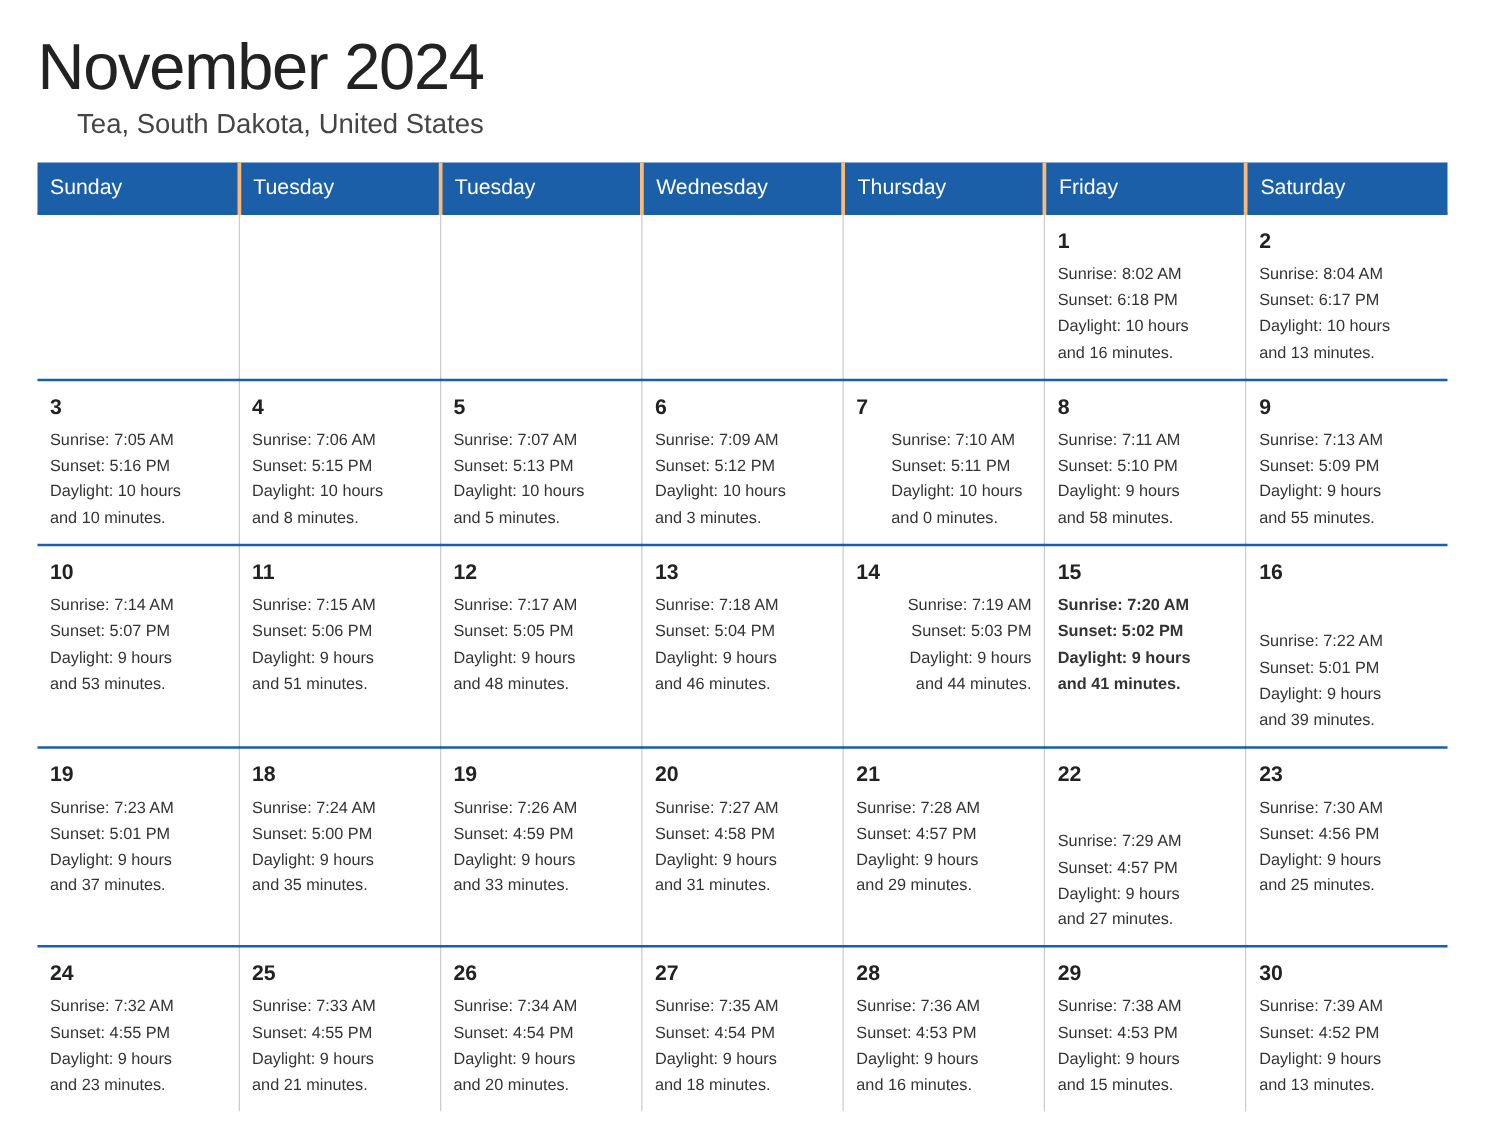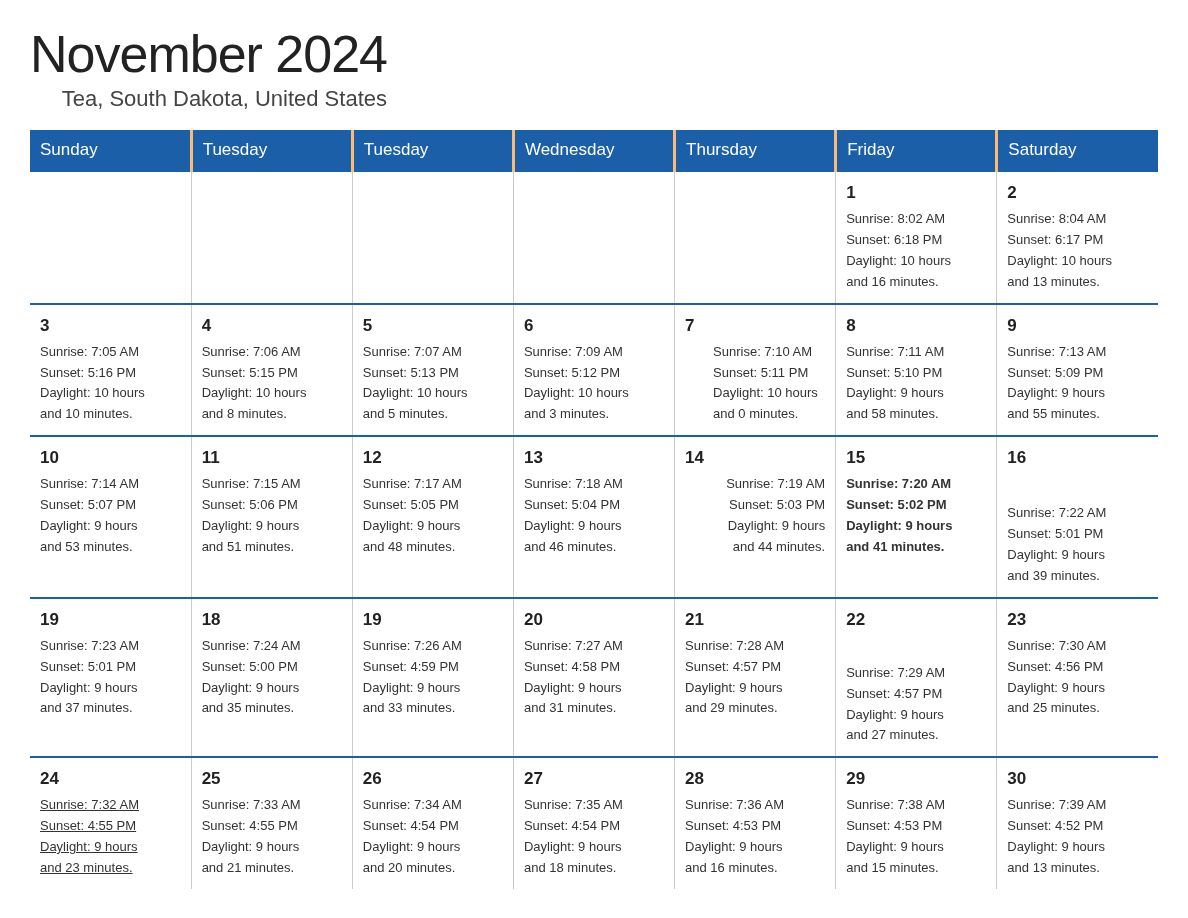--- a/index.html
+++ b/index.html
@@ -300,21 +300,21 @@
             <span class="day-number">23</span>
             <div class="day-info" style="white-space: pre-line;">Sunrise: 7:30 AM
 Sunset: 4:56 PM
 Daylight: 9 hours
 and 25 minutes.</div>
           </td>
         </tr>
         <tr>
           <td>
             <span class="day-number">24</span>
-            <div class="day-info" style="white-space: pre-line; text-decoration: underline;">Sunrise: 7:32 AM
+            <div class="day-info" style="white-space: pre-line;">Sunrise: 7:32 AM
 Sunset: 4:55 PM
 Daylight: 9 hours
 and 23 minutes.</div>
           </td>
           <td>
             <span class="day-number">25</span>
             <div class="day-info" style="white-space: pre-line;">Sunrise: 7:33 AM
 Sunset: 4:55 PM
 Daylight: 9 hours
 and 21 minutes.</div>

